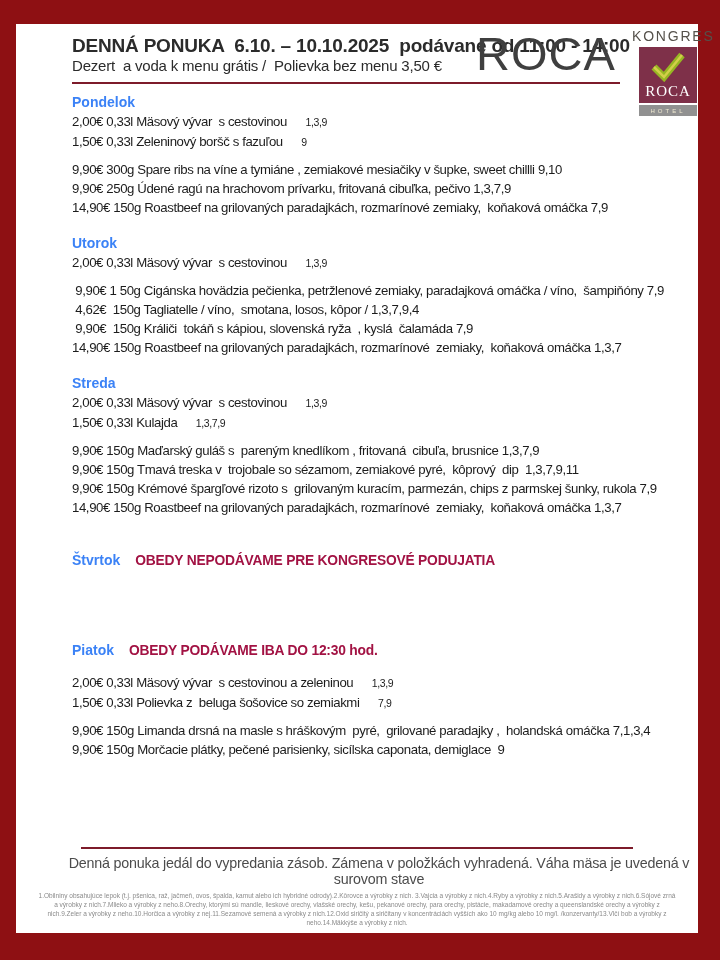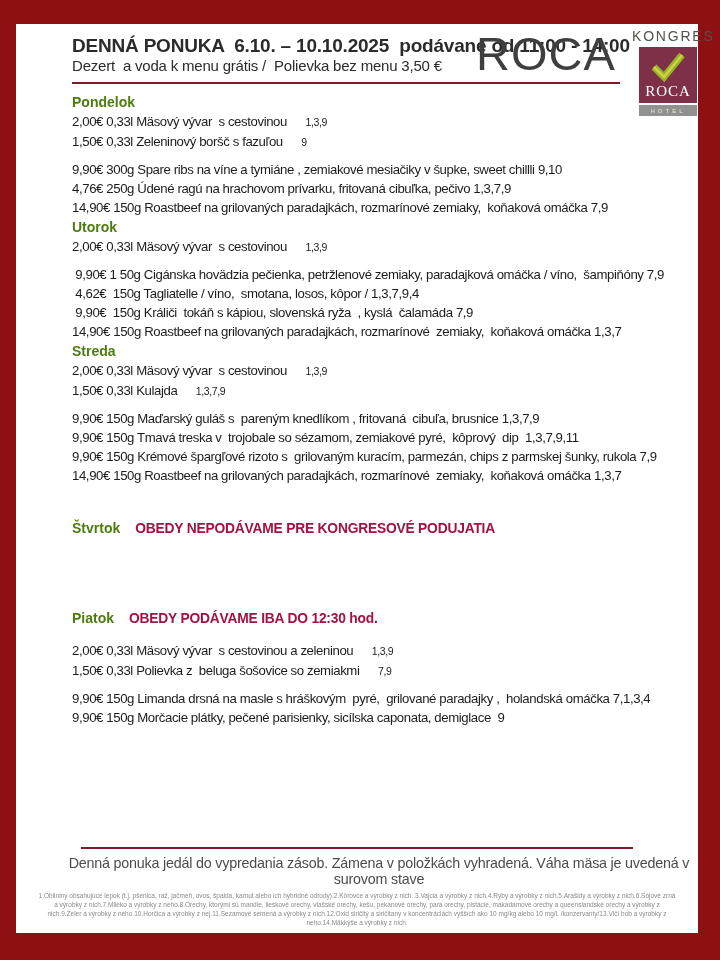--- a/index.html
+++ b/index.html
@@ -44,26 +44,26 @@
   .badge-name {
     position: absolute; left: 0; right: 0; bottom: 3px;
     font-family: "Liberation Serif", serif;
     color: #ffffff; font-size: 15px; letter-spacing: 1px;
   }
   .badge-bottom {
     width: 58px; margin: 2px auto 0; background: #919191;
     color: #eee8d0; font-size: 6px; letter-spacing: 3px; padding: 2.5px 0 2px 0;
   }
   
-  .day { margin-top: 0; }
+  .day { margin-top: 16px; }
   .day-0 { margin-top: 8px; }
   .day-3 { margin-top: 33px; }
   .day-4 { margin-top: 70px; }
   .day-row { line-height: 19px; }
-  .day-name { font-weight: bold; font-size: 14px; color: #4d7c0f; }
+  .day-name { font-weight: bold; font-size: 14px; color: #3b82f6; }
   .day-notice { font-weight: bold; font-size: 13.8px; color: #a21243; margin-left: 15px; letter-spacing: -0.2px; }
   .menu-line { font-size: 13.2px; line-height: 19px; letter-spacing: -0.4px; white-space: pre; color: #1c1c1c; }
   .mains { margin-top: 8px; }
   .day-4 .soups { margin-top: 13px; }
   .allergens { letter-spacing: -0.4px; }
   .allergens.small { font-size: 10.5px; padding-left: 16px; }
   
   .footer {
     position: absolute; left: 0; right: 0; bottom: 6px;
     text-align: center;
@@ -89,21 +89,21 @@
     <hr class="header-rule">
     <div id="days">
         <div class="day day-0">
           <div class="day-row"><span class="day-name">Pondelok</span></div>
           <div class="soups">
             <div class="menu-line"><span>2,00€ 0,33l Mäsový vývar  s cestovinou</span><span class="allergens small"> 1,3,9</span></div>
             <div class="menu-line"><span>1,50€ 0,33l Zeleninový boršč s fazuľou</span><span class="allergens small"> 9</span></div>
           </div>
           <div class="mains">
             <div class="menu-line"><span>9,90€ 300g Spare ribs na víne a tymiáne , zemiakové mesiačiky v šupke, sweet chillli</span><span class="allergens"> 9,10</span></div>
-            <div class="menu-line"><span>4,76€ 250g Údené ragú na hrachovom prívarku, fritovaná cibuľka, pečivo</span><span class="allergens"> 1,3,7,9</span></div>
+            <div class="menu-line"><span>9,90€ 250g Údené ragú na hrachovom prívarku, fritovaná cibuľka, pečivo</span><span class="allergens"> 1,3,7,9</span></div>
             <div class="menu-line"><span>14,90€ 150g Roastbeef na grilovaných paradajkách, rozmarínové zemiaky,  koňaková omáčka</span><span class="allergens"> 7,9</span></div>
           </div>
         </div>
         <div class="day day-1">
           <div class="day-row"><span class="day-name">Utorok</span></div>
           <div class="soups">
             <div class="menu-line"><span>2,00€ 0,33l Mäsový vývar  s cestovinou</span><span class="allergens small"> 1,3,9</span></div>
           </div>
           <div class="mains">
             <div class="menu-line"><span> 9,90€ 1 50g Cigánska hovädzia pečienka, petržlenové zemiaky, paradajková omáčka / víno,  šampiňóny</span><span class="allergens"> 7,9</span></div>

